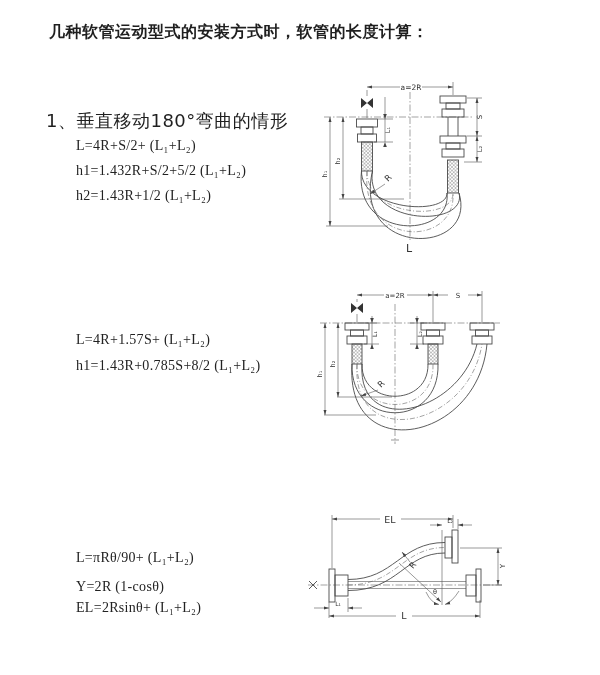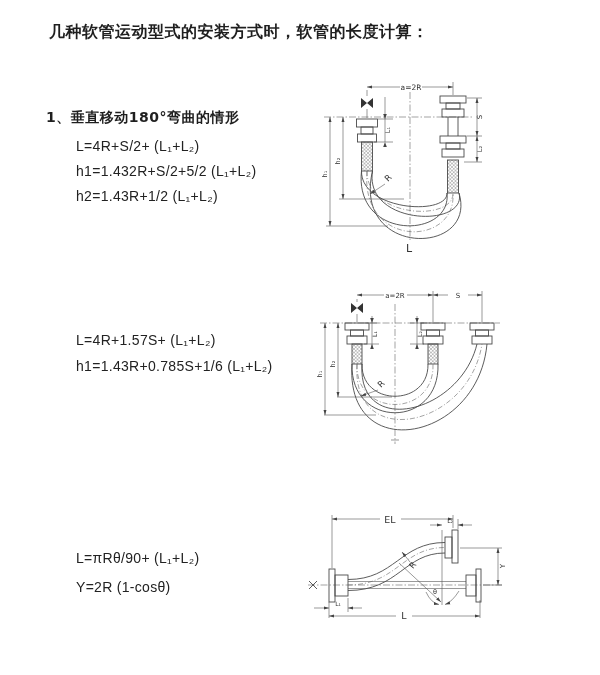--- a/index.html
+++ b/index.html
@@ -7,25 +7,25 @@
     position:relative;width:600px;height:675px;background:#ffffff;
     font-family:"DejaVu Sans","Liberation Sans",sans-serif;color:#1f1f1f;
     overflow:hidden;margin:0 auto;
   }
   .title{
     position:absolute;left:34px;top:22px;font-size:16px;font-weight:bold;
     letter-spacing:0.5px;
     margin-left:15px;
   }
   .sec-heading{
-    position:absolute;font-size:14px;font-weight:bold;letter-spacing:0.5px;
+    position:absolute;font-size:18px;font-weight:normal;letter-spacing:0.5px;
   }
   .formula{
     position:absolute;left:76px;font-size:14px;font-weight:500;
-    font-family:Liberation Sans, sans-serif;color:#222;
+    font-family:Liberation Serif, serif;color:#222;
     letter-spacing:0.3px;
   }
   .diag{position:absolute;}
   svg text{
     font-family:"DejaVu Sans","Liberation Sans",sans-serif;fill:#333;
   }
   .dline{stroke:#4a4a4a;stroke-width:0.9;fill:none;}
   .dthin{stroke:#555;stroke-width:0.6;fill:none;}
   .dcl{stroke:#666;stroke-width:0.6;fill:none;stroke-dasharray:7 2 1.5 2;}
   .dhose{stroke:#4a4a4a;stroke-width:0.9;fill:none;}
@@ -40,24 +40,25 @@
 <div class="page">
 
   <div class="title">几种软管运动型式的安装方式时，软管的长度计算：</div>
 
   <div class="sec-heading" style="left:46px;top:109px">1、垂直移动180°弯曲的情形</div>
   <div class="formula" style="top:138px">L=4R+S/2+ (L₁+L₂)</div>
   <div class="formula" style="top:163px">h1=1.432R+S/2+5/2 (L₁+L₂)</div>
   <div class="formula" style="top:188px">h2=1.43R+1/2 (L₁+L₂)</div>
 
   <div class="formula" style="top:332px">L=4R+1.57S+ (L₁+L₂)</div>
-  <div class="formula" style="top:358px">h1=1.43R+0.785S+1/6 (L₁+L₂)</div>
+  <div class="formula" style="top:358px">h1=1.43R+0.785S+8/2 (L₁+L₂)</div>
 
   <div class="formula" style="top:550px">L=πRθ/90+ (L₁+L₂)</div>
   <div class="formula" style="top:579px">Y=2R (1-cosθ)</div>
+  <div class="formula" style="top:600px">EL=2Rsinθ+ (L₁+L₂)</div>
 
   <svg class="diag" style="left:312px;top:76px" width="266" height="182" viewBox="0 0 266 182">
     <defs>
       <pattern id="hatch" width="3.5" height="3.5" patternUnits="userSpaceOnUse">
         <path d="M0,3.5 L3.5,0 M0,0 L3.5,3.5" stroke="#777" stroke-width="0.45"></path>
       </pattern>
       <marker id="arr" viewBox="0 0 10 8" markerWidth="9" markerHeight="7" refX="10" refY="4" orient="auto-start-reverse">
         <path d="M10,4 L0,1 L0,7 Z" fill="#444"></path>
       </marker>
     </defs>

